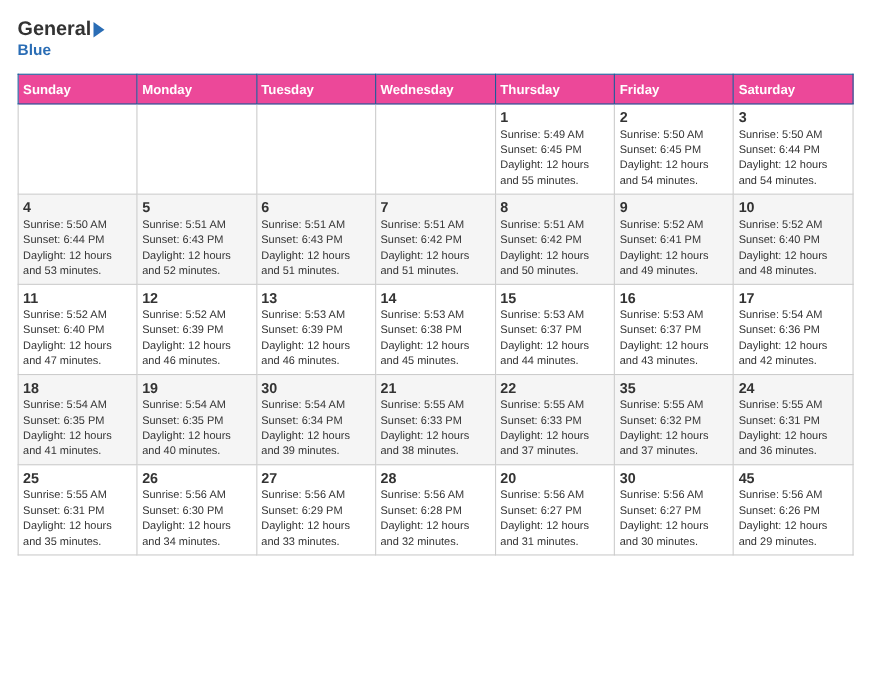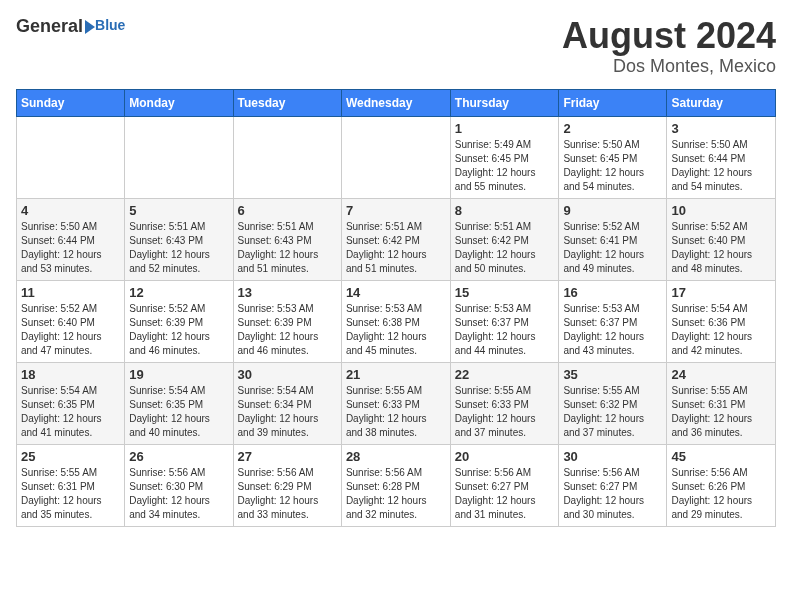--- a/index.html
+++ b/index.html
@@ -11,21 +11,21 @@
       padding: 16px;
     }
     .header {
       display: flex;
       justify-content: space-between;
       align-items: flex-start;
       margin-bottom: 12px;
     }
     .logo {
       display: flex;
-      flex-direction: row;
+      flex-direction: column;
       align-items: flex-start;
       text-align: center;
     }
     .logo-arrow {
       display: inline-block;
       width: 0;
       height: 0;
       border-left: 10px solid #2a6db5;
       border-top: 7px solid transparent;
       border-bottom: 7px solid transparent;
@@ -49,21 +49,21 @@
       font-size: 18px;
       font-weight: normal;
       color: #555;
     }
     table {
       width: 100%;
       border-collapse: collapse;
       font-size: 11px;
     }
     thead tr th {
-      background-color: #3b82f6;
+      background-color: #ec4899;
       color: #fff;
       padding: 6px 4px;
       text-align: left;
       font-size: 12px;
       border: 1px solid #1a5a9a;
     }
     tbody tr td {
       border: 1px solid #ccc;
       padding: 4px;
       vertical-align: top;
@@ -96,24 +96,20 @@
 <div class="header">
   <div class="logo">
     <div class="logo-line">
       <span style="font-size:18px;font-weight:bold;color:#333;">General</span>
       <span class="logo-arrow"></span>
     </div>
     <div>
       <span style="font-size:14px;font-weight:bold;color:#2a6db5;">Blue</span>
     </div>
   </div>
-  <div class="title-block">
-    <h1>August 2024</h1>
-    <h2>Dos Montes, Mexico</h2>
-  </div>
 </div>
 
 <table>
   <thead>
     <tr>
 
     <th>Sunday</th>
         <th>Monday</th>
         <th>Tuesday</th>
         <th>Wednesday</th>

